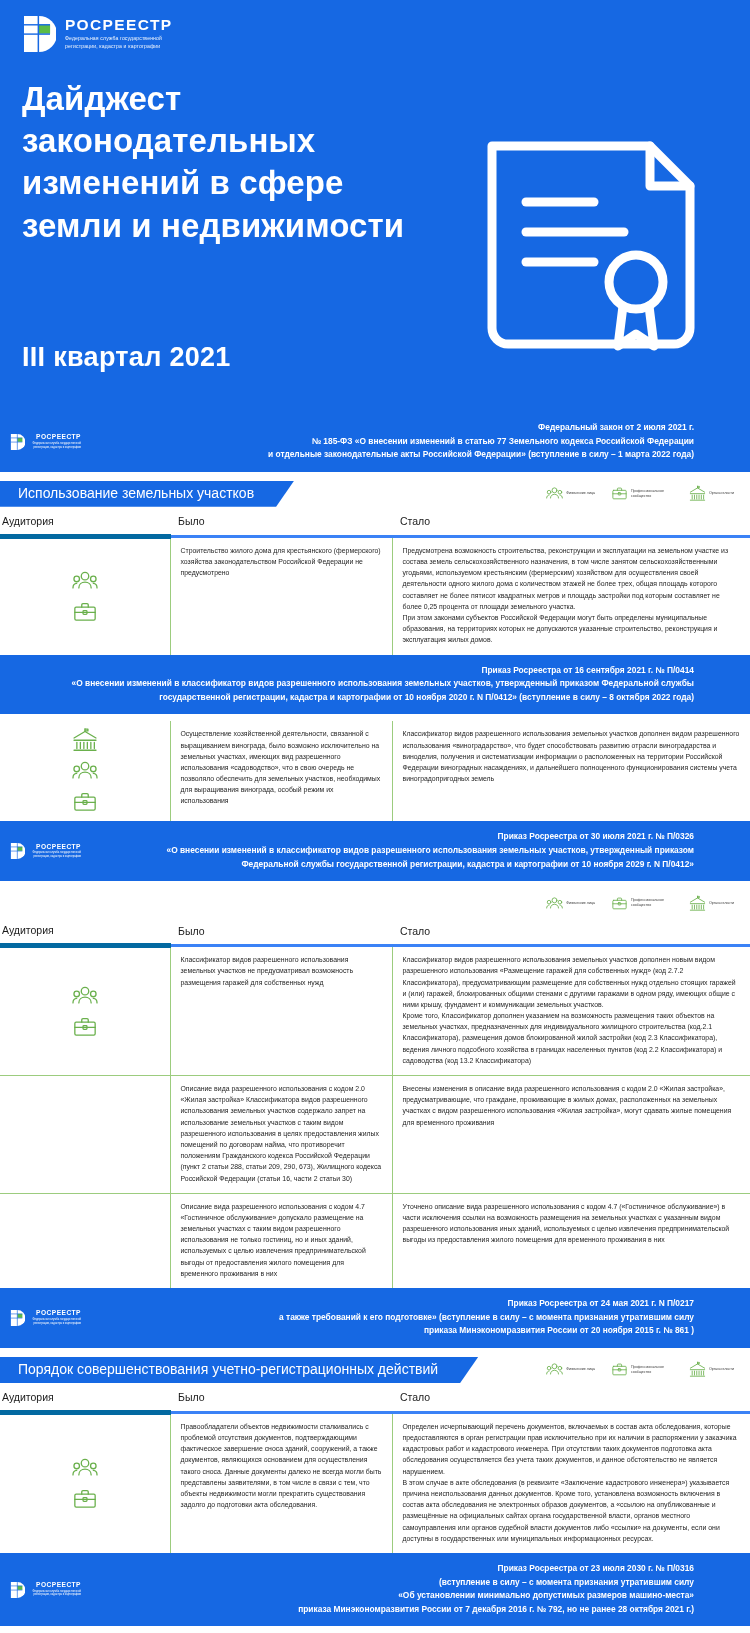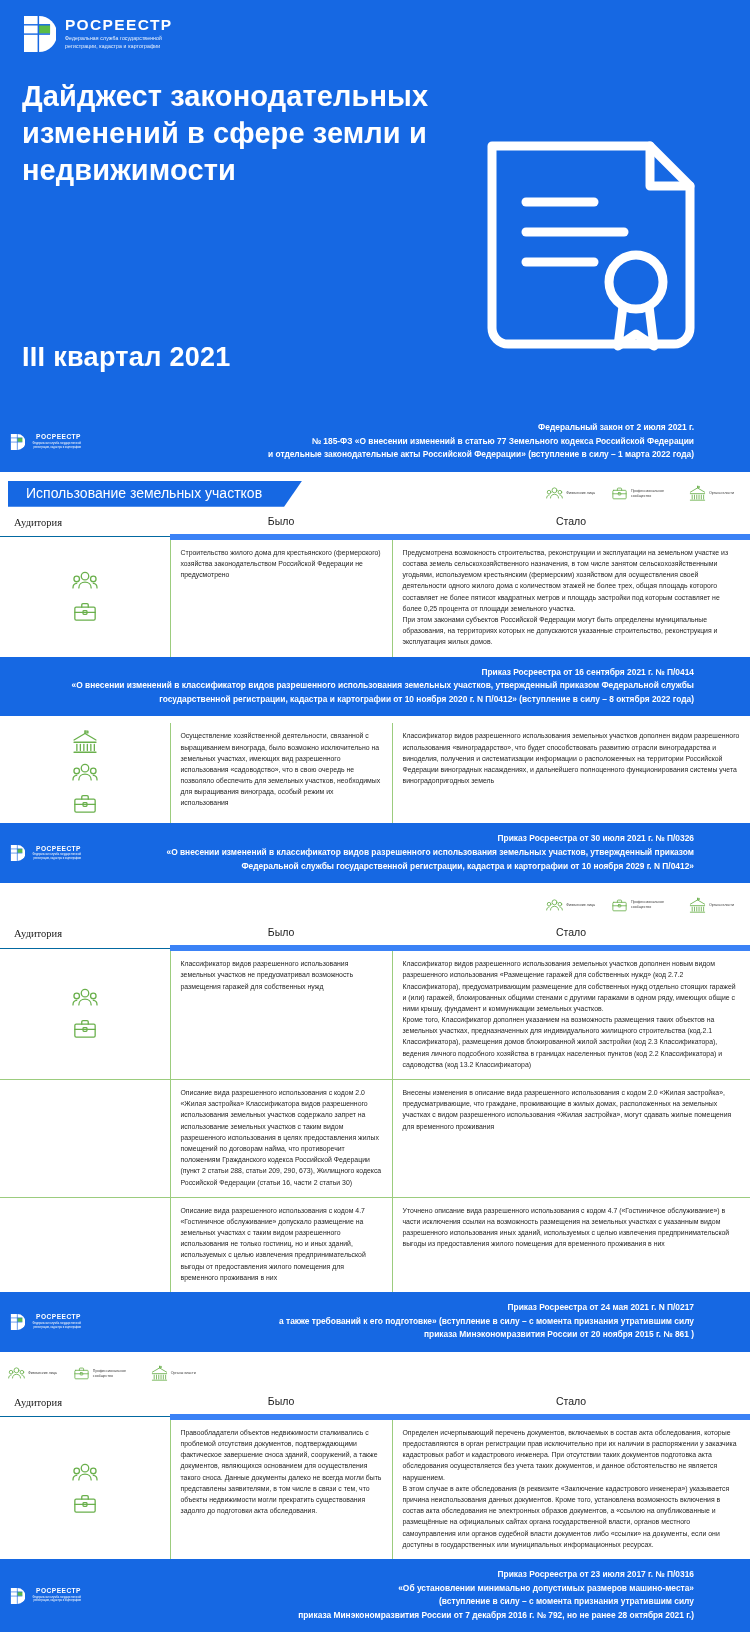--- a/index.html
+++ b/index.html
@@ -26,21 +26,21 @@
   .logo-title {
     color: #ffffff; font-weight: bold; font-size: 15.5px;
     letter-spacing: 1.4px; line-height: 1.05;
   }
   .logo-sub {
     color: #ffffff; font-size: 5.1px; line-height: 1.5;
     letter-spacing: .15px; opacity: .95; margin-top: 2px; max-width: 116px;
   }
   .hero-title {
     position: absolute; left: 22px; top: 78px;
-    color: #ffffff; font-weight: bold; font-size: 29px;
+    color: #ffffff; font-weight: bold; font-size: 33px;
     line-height: 1.28; letter-spacing: .1px; max-width: 430px;
   }
   .hero-quarter {
     position: absolute; left: 22px; top: 342px;
     color: #ffffff; font-weight: bold; font-size: 27px; letter-spacing: .3px;
   }
   .hero-doc { position: absolute; right: 42px; top: 132px; }
 
   
   .banner {
@@ -51,44 +51,44 @@
   .banner-line { font-size: 8.4px; font-weight: bold; line-height: 1.62; }
   .banner .mini-logo { position: absolute; left: 10px; top: 50%; transform: translateY(-50%); }
   .mini-logo { display: flex; align-items: center; gap: 4px; }
   .mini-logo .mark { width: 15px; height: 18px; }
   .mini-logo .mt { color: #fff; font-weight: bold; font-size: 6.6px; letter-spacing: .5px; line-height: 1; }
   .mini-logo .ms { color: #fff; font-size: 2.7px; line-height: 1.45; max-width: 52px; margin-top: 1px; }
 
   
   .section-head {
     display: flex; align-items: center; justify-content: space-between;
-    padding: 0; background: #ffffff; height: 30px; margin-top: 7px; margin-left: 8px;
+    padding: 0; background: #ffffff; height: 30px; margin-top: 7px;
   }
   .tab-blue {
     background: #1668e3; color: #ffffff;
     font-size: 14px; font-weight: normal;
     padding: 5px 40px 6px 18px; height: 26px; display: flex; align-items: center;
     clip-path: polygon(0 0, 100% 0, calc(100% - 18px) 100%, 0 100%);
     white-space: nowrap;
   }
   .legend { display: flex; align-items: center; gap: 16px; padding-right: 16px; }
   .legend-item { display: flex; align-items: center; gap: 3px; }
   .legend-label { font-size: 3.6px; line-height: 1.35; color: #3b3b3b; max-width: 42px; }
 
   
   table.cmp { width: 750px; border-collapse: collapse; table-layout: fixed; }
   table.cmp col.c-aud { width: 170px; }
   table.cmp col.c-was { width: 222px; }
   table.cmp col.c-now { width: 358px; }
   table.cmp th {
     font-size: 10.5px; font-weight: normal; color: #1a1a1a;
-    padding: 6px 8px 7px 8px; text-align: center;
-    border-bottom: 6px solid #3b82f6;
-  }
-  table.cmp th.aud { text-align: left; padding-left: 14px; border-bottom: 1px solid #0369a1; font-family: Liberation Serif, serif; }
+    padding: 6px 8px 7px 8px; text-align: left;
+    border-bottom: 3px solid #3b82f6;
+  }
+  table.cmp th.aud { text-align: left; padding-left: 2px; border-bottom: 5px solid #0369a1; }
   table.cmp td {
     vertical-align: top; font-size: 6.9px; line-height: 1.62;
     color: #262626; padding: 7px 10px 9px 10px;
     border-bottom: 1px solid #9ccc7e;
   }
   table.cmp td.aud {
     text-align: center; vertical-align: middle;
     border-right: 1px solid #9ccc7e; padding: 6px;
   }
   table.cmp td.was { border-right: 1px solid #9ccc7e; }
@@ -430,20 +430,21 @@
     <div>
       <div class="mt">РОСРЕЕСТР</div>
       <div class="ms">Федеральная служба государственной регистрации, кадастра и картографии</div>
     </div>
         </div>
         <div class="banner-line">Приказ Росреестра от 24 мая 2021 г. N П/0217</div>
         <div class="banner-line">а также требований к его подготовке» (вступление в силу – с момента признания утратившим силу</div>
         <div class="banner-line">приказа Минэкономразвития России от 20 ноября 2015 г. № 861 )</div>
       </div>
       <div class="section-head">
+        <div class="tab-blue">Порядок совершенствования учетно-регистрационных действий</div>
         <div class="legend">
           <div class="legend-item">
             <svg class="gicon" width="17" height="17" viewBox="0 0 32 32">
       <circle cx="16" cy="10" r="4.6"></circle>
       <path d="M8.4 24.5c0-4.2 3.4-7 7.6-7s7.6 2.8 7.6 7"></path>
       <circle cx="5.8" cy="13.5" r="3.4"></circle>
       <path d="M1.2 24.5c0-3.3 2-5.4 4.6-5.6"></path>
       <circle cx="26.2" cy="13.5" r="3.4"></circle>
       <path d="M30.8 24.5c0-3.3-2-5.4-4.6-5.6"></path>
             </svg>
@@ -526,21 +527,21 @@
       <rect x="16.6" y="10.5" width="11.5" height="9.2" fill="#5bbb46"></rect>
       <rect x="2" y="19.4" width="26" height="1.4" fill="#1668e3"></rect>
       <rect x="15.6" y="2" width="1.5" height="36" fill="#1668e3"></rect>
       <rect x="2" y="10.1" width="26" height="1.4" fill="#1668e3"></rect>
     </svg>
     <div>
       <div class="mt">РОСРЕЕСТР</div>
       <div class="ms">Федеральная служба государственной регистрации, кадастра и картографии</div>
     </div>
         </div>
-        <div class="banner-line">Приказ Росреестра от 23 июля 2017 г. № П/0316</div>
+        <div class="banner-line">Приказ Росреестра от 23 июля 2030 г. № П/0316</div>
+        <div class="banner-line">(вступление в силу – с момента признания утратившим силу</div>
         <div class="banner-line">«Об установлении минимально допустимых размеров машино-места»</div>
-        <div class="banner-line">(вступление в силу – с момента признания утратившим силу</div>
         <div class="banner-line">приказа Минэкономразвития России от 7 декабря 2016 г. № 792, но не ранее 28 октября 2021 г.)</div>
       </div>
       <div class="spacer-thin"></div>
     </div>
 
 </div>
 
 </body></html>

